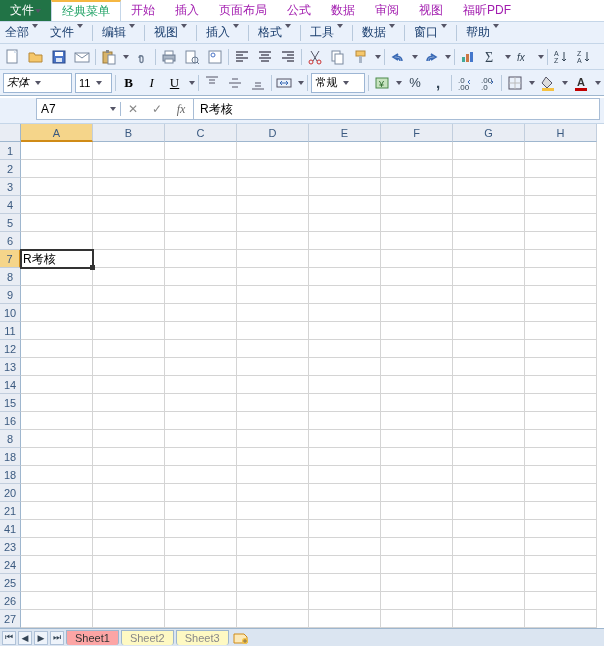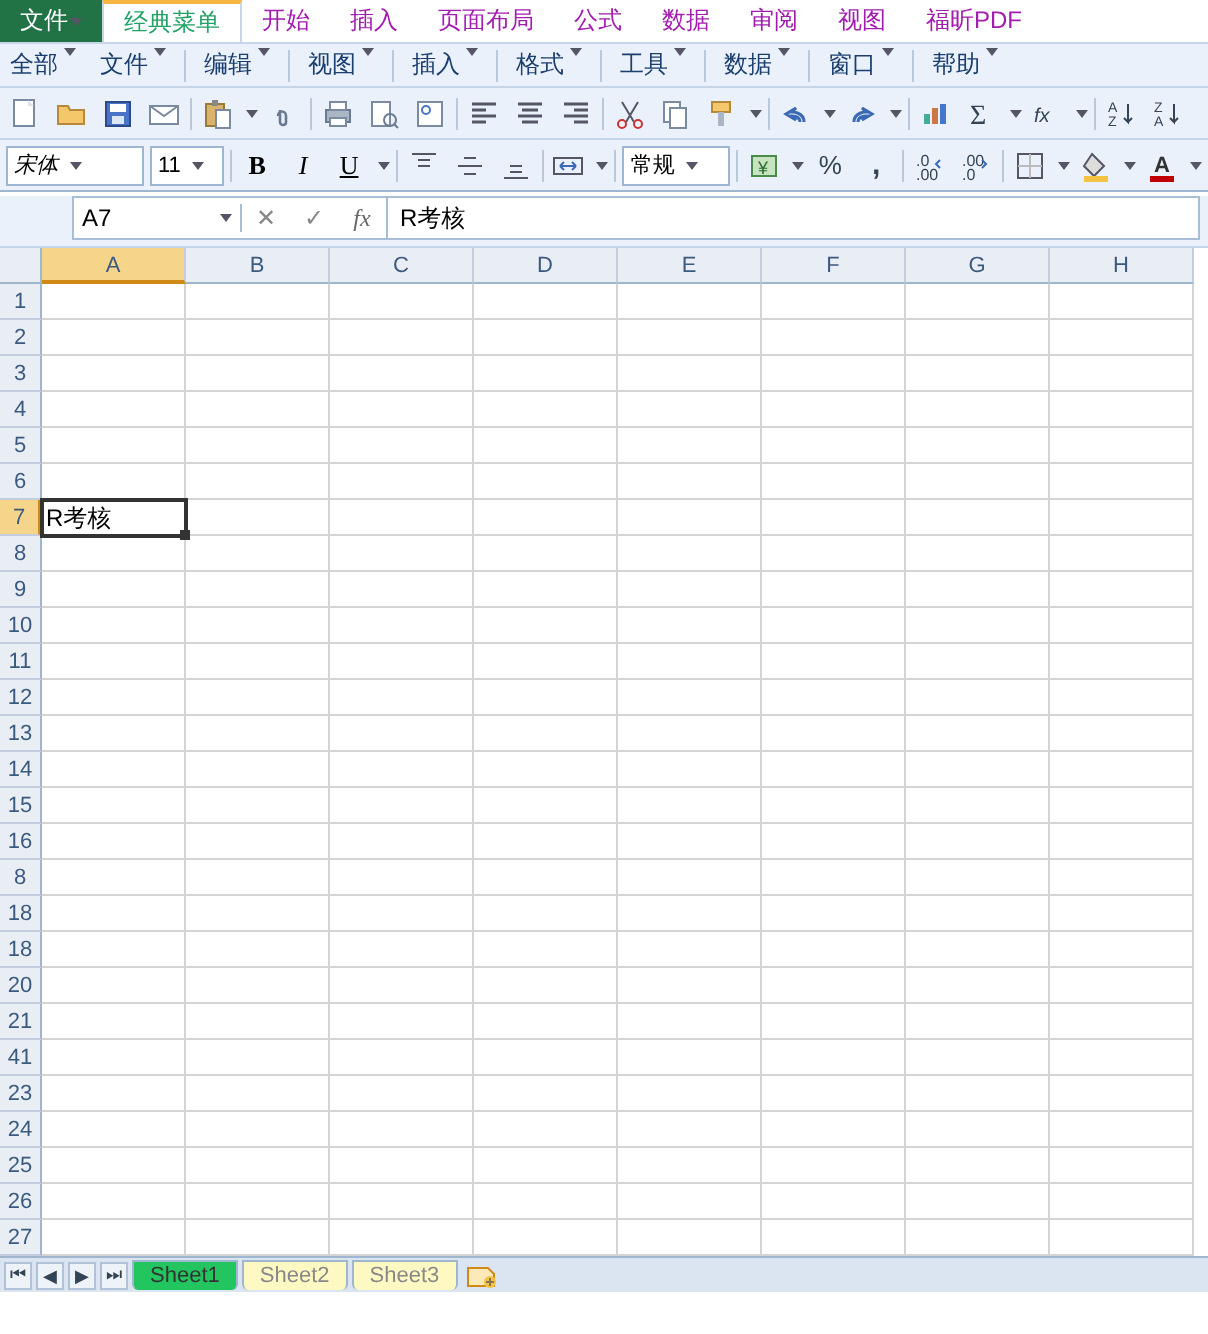--- a/index.html
+++ b/index.html
@@ -45,21 +45,21 @@
 .rh.sel { background: #f5d58a; border-right: 2px solid #d08b17; }
 .cells { position: absolute; left: 21px; top: 18px; }
 .row { display: flex; }
 .cell { width: 72px; height: 18px; border-right: 1px solid #d4d4d4; border-bottom: 1px solid #d4d4d4; font-size: 12px; padding: 0 2px; line-height: 18px; overflow: visible; white-space: nowrap; position: relative; }
 .cell.active { outline: 2px solid #333; outline-offset: -1px; z-index: 5; }
 .cell.active::after { content: ""; position: absolute; right: -3px; bottom: -3px; width: 5px; height: 5px; background: #333; }
 
 
 .footer { display: flex; align-items: center; height: 18px; background: #dbe5f1; border-top: 1px solid #9eb6ce; padding-left: 2px; gap: 2px; font-size: 11px; }
 .nav-btn { width: 14px; height: 14px; background: #eef3fa; border: 1px solid #b0c2d8; display: flex; align-items: center; justify-content: center; color: #345; cursor: pointer; font-size: 9px; }
-.sheet-tab { padding: 1px 8px; background: #22c55e; border: 1px solid #9eb6ce; border-bottom: none; border-radius: 0 0 3px 3px; color: #333; cursor: pointer; }
+.sheet-tab { padding: 1px 8px; background: #fca5a5; border: 1px solid #9eb6ce; border-bottom: none; border-radius: 0 0 3px 3px; color: #333; cursor: pointer; }
 .sheet-tab.inactive { background: #fef9c3; color: #888; }
 .newsheet { width: 20px; height: 14px; display: flex; align-items: center; justify-content: center; color: #d08b17; cursor: pointer; }
 
 svg { display: block; }
 </style>
 </head>
 <body>
 
 <div class="tabs">
   <div class="tab-file">

